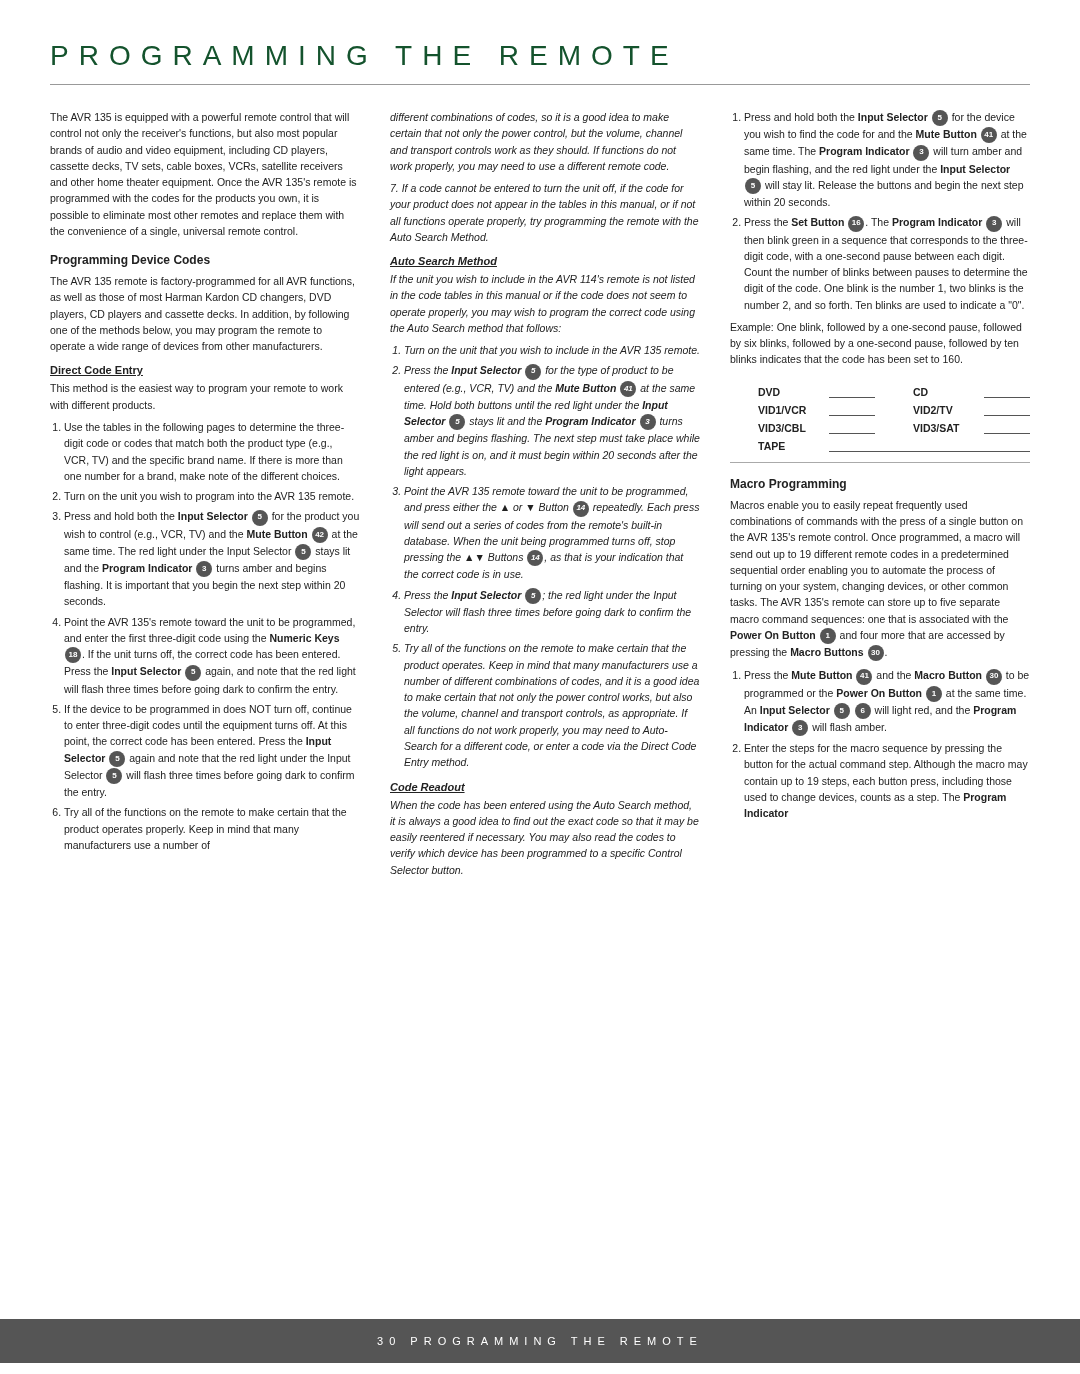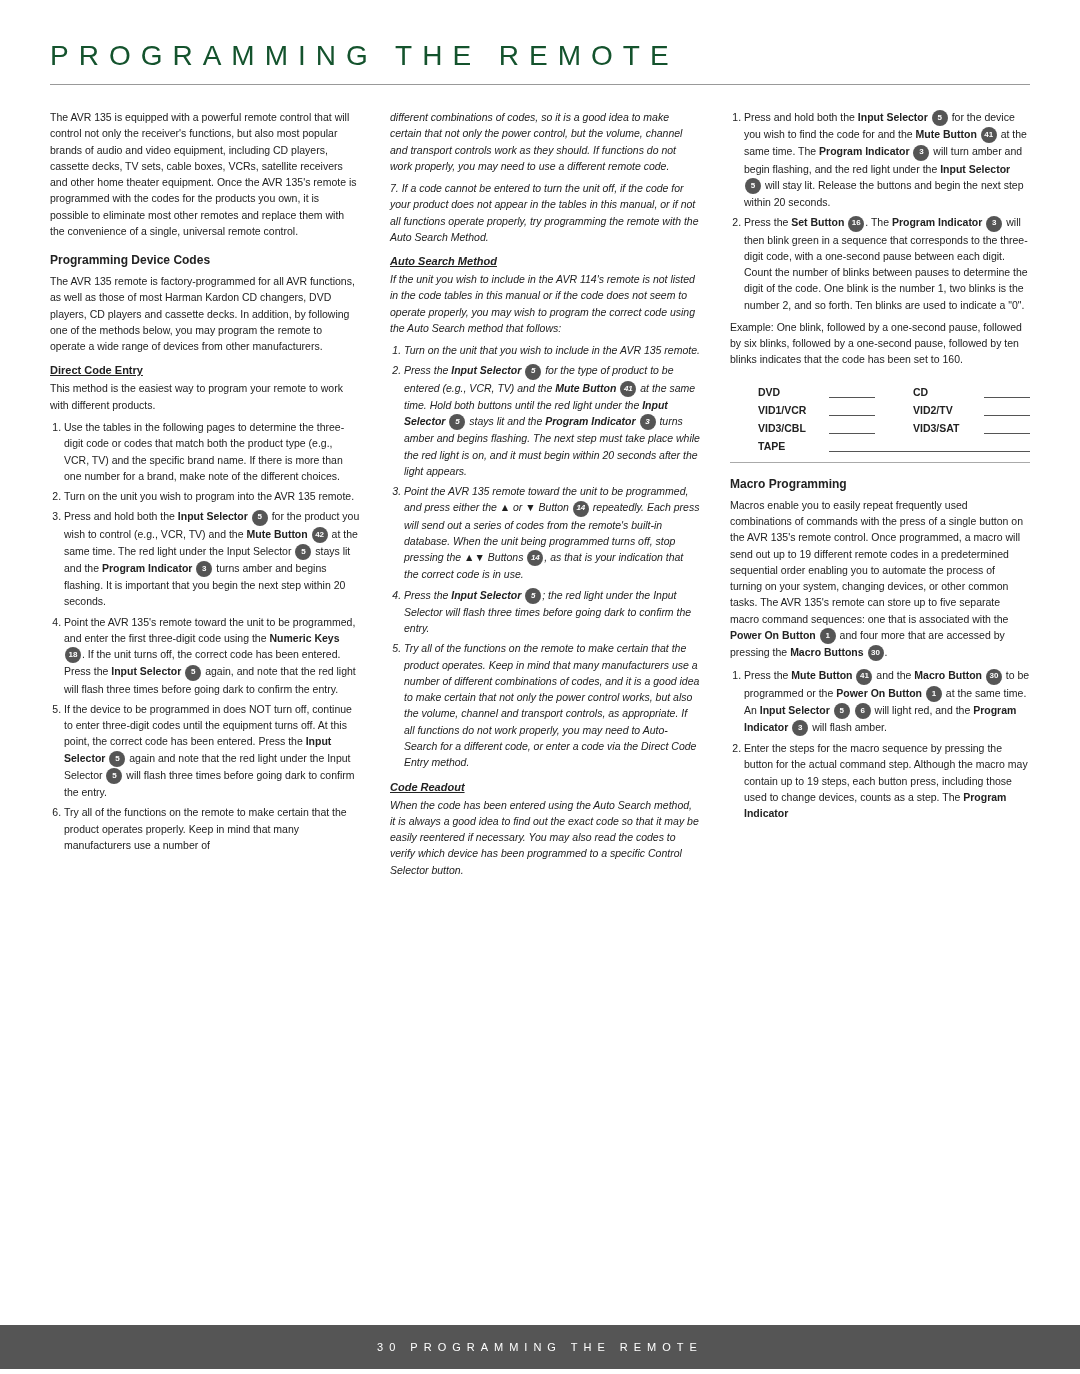--- a/index.html
+++ b/index.html
@@ -107,21 +107,21 @@
       min-width: 55px;
       font-weight: bold;
     }
     .code-line .blank-line {
       flex: 1;
       border-bottom: 1px solid #555;
       height: 12px;
     }
     .footer-bar {
       position: absolute;
-      bottom: 5px;
+      bottom: 11px;
       left: 0;
       right: 0;
       height: 44px;
       background: #555;
       display: flex;
       align-items: center;
       justify-content: center;
     }
     .footer-bar span {
       color: #fff;

